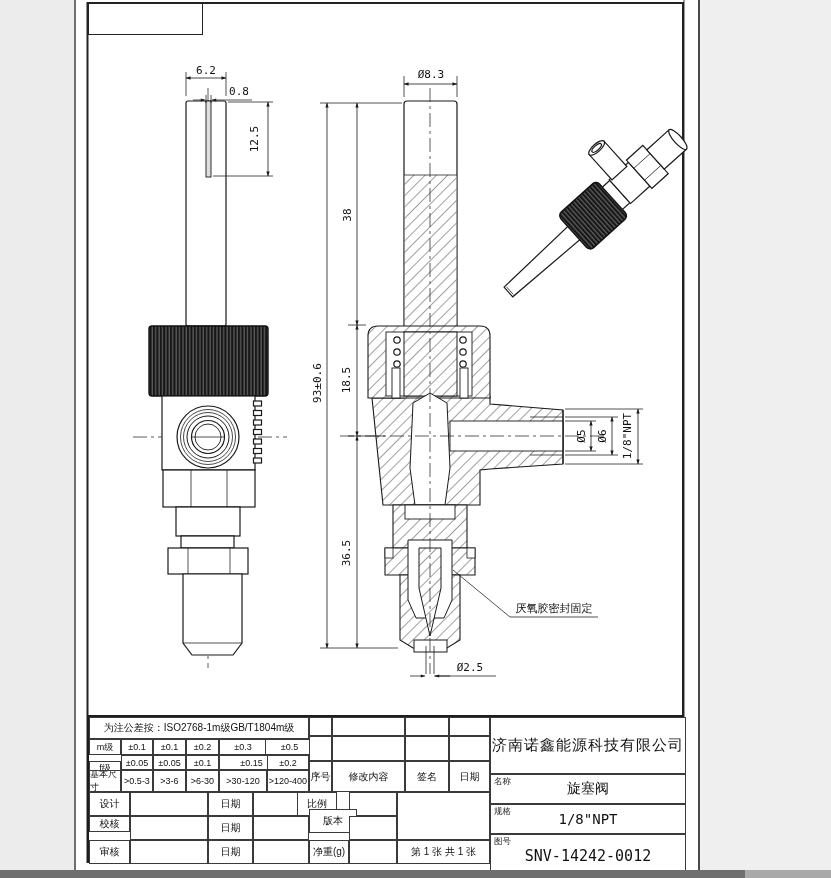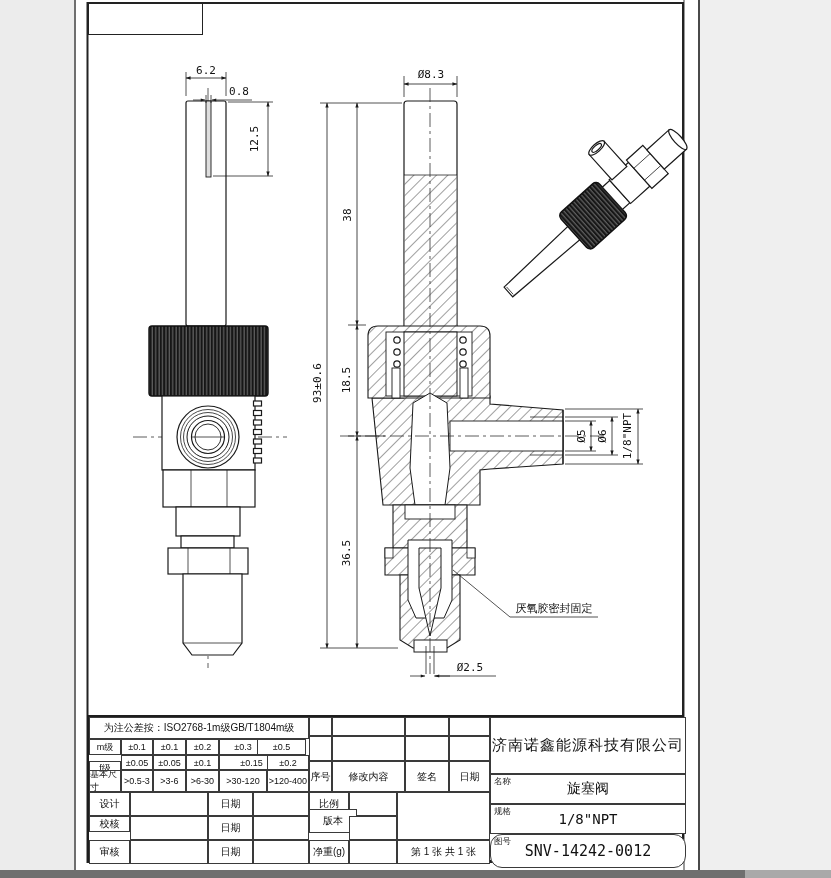--- a/index.html
+++ b/index.html
@@ -236,21 +236,21 @@
 
   <div class="tb">
 
     <div class="tc" style="left:0;top:0;width:220px;height:22px;font-size:10px;">为注公差按：ISO2768-1m级GB/T1804m级</div>
 
     <div class="tc small" style="left:0;top:22px;width:32px;height:16px;">m级</div>
     <div class="tc small" style="left:32px;top:22px;width:32px;height:16px;">±0.1</div>
     <div class="tc small" style="left:64px;top:22px;width:33px;height:16px;">±0.1</div>
     <div class="tc small" style="left:97px;top:22px;width:33px;height:16px;">±0.2</div>
     <div class="tc small" style="left:130px;top:22px;width:48px;height:16px;">±0.3</div>
-    <div class="tc small" style="left:168px;top:22px;width:49px;height:16px;">±0.5</div>
+    <div class="tc small" style="left:176px;top:22px;width:49px;height:16px;">±0.5</div>
 
     <div class="tc small" style="left:0;top:44px;width:32px;height:15px;">f级</div>
     <div class="tc small" style="left:32px;top:38px;width:32px;height:15px;">±0.05</div>
     <div class="tc small" style="left:64px;top:38px;width:33px;height:15px;">±0.05</div>
     <div class="tc small" style="left:97px;top:38px;width:33px;height:15px;">±0.1</div>
     <div class="tc small" style="left:130px;top:38px;width:65px;height:15px;">±0.15</div>
     <div class="tc small" style="left:178px;top:38px;width:42px;height:15px;">±0.2</div>
 
     <div class="tc small" style="left:0;top:53px;width:32px;height:22px;">基本尺寸</div>
     <div class="tc small" style="left:32px;top:53px;width:32px;height:22px;">&gt;0.5-3</div>
@@ -281,40 +281,40 @@
     <div class="tc" style="left:220px;top:19px;width:23px;height:25px;"></div>
     <div class="tc" style="left:243px;top:19px;width:73px;height:25px;"></div>
     <div class="tc" style="left:316px;top:19px;width:44px;height:25px;"></div>
     <div class="tc" style="left:360px;top:19px;width:41px;height:25px;"></div>
 
     <div class="tc" style="left:220px;top:44px;width:23px;height:31px;">序号</div>
     <div class="tc" style="left:243px;top:44px;width:73px;height:31px;">修改内容</div>
     <div class="tc" style="left:316px;top:44px;width:44px;height:31px;">签名</div>
     <div class="tc" style="left:360px;top:44px;width:41px;height:31px;">日期</div>
 
-    <div class="tc" style="left:220px;top:75px;width:40px;height:24px;font-family:Liberation Serif, serif;">比例</div>
+    <div class="tc" style="left:208px;top:75px;width:40px;height:24px;font-family:Liberation Serif, serif;">比例</div>
     <div class="tc" style="left:260px;top:75px;width:48px;height:24px;"></div>
     <div class="tc" style="left:308px;top:75px;width:93px;height:48px;"></div>
     <div class="tc" style="left:220px;top:92px;width:48px;height:24px;">版本</div>
     <div class="tc" style="left:260px;top:99px;width:48px;height:24px;"></div>
     <div class="tc" style="left:220px;top:123px;width:40px;height:24px;">净重(g)</div>
     <div class="tc" style="left:260px;top:123px;width:48px;height:24px;"></div>
     <div class="tc" style="left:308px;top:123px;width:93px;height:24px;">第 1 张  共 1 张</div>
 
     <div class="tc" style="left:401px;top:57px;width:196px;height:30px;">
       <span class="lbl-corner">名称</span>
       <span class="big">旋塞阀</span>
     </div>
 
     <div class="tc company" style="left:401px;top:0;width:196px;height:57px;">济南诺鑫能源科技有限公司</div>
     <div class="tc" style="left:401px;top:87px;width:196px;height:30px;">
       <span class="lbl-corner">规格</span>
       <span class="big mono">1/8"NPT</span>
     </div>
-    <div class="tc" style="left:401px;top:117px;width:196px;height:34px;border-radius:12px;">
+    <div class="tc" style="left:401px;top:117px;width:196px;height:44px;">
       <span class="lbl-corner">图号</span>
       <span class="big mono" style="font-size:15px;">SNV-14242-0012</span>
     </div>
   </div>
 
   <div class="bottom-bar"></div>
   <div class="bottom-bar-thumb"></div>
 </div>
 
 </body></html>

